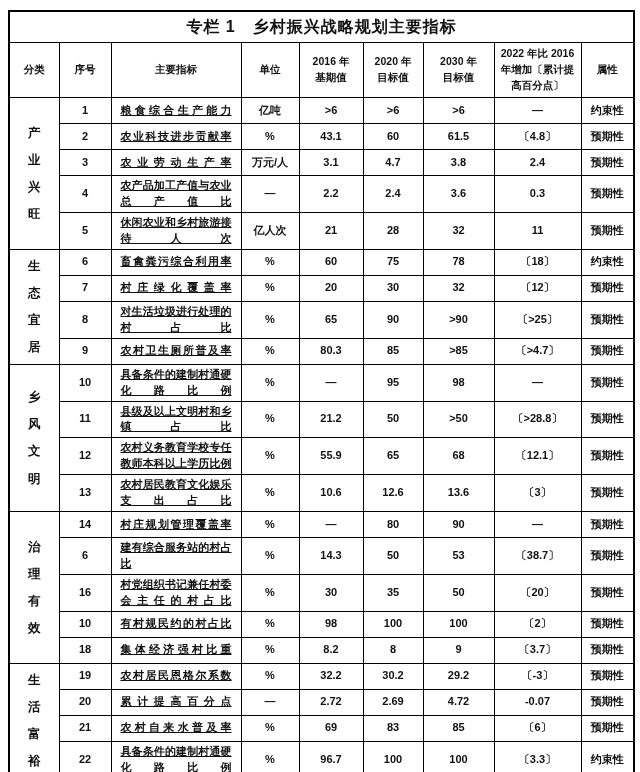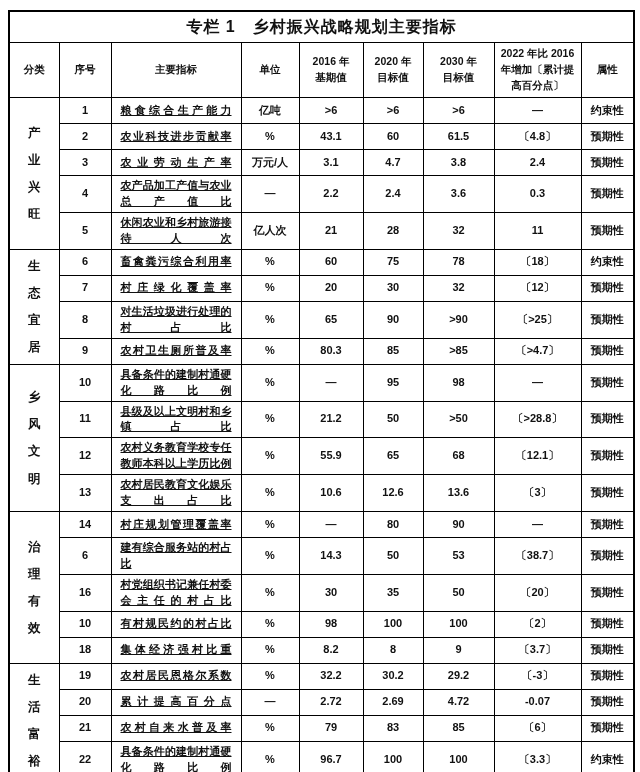--- a/index.html
+++ b/index.html
@@ -340,21 +340,21 @@
           <td>2.72</td>
           <td>2.69</td>
           <td>4.72</td>
           <td>-0.07</td>
           <td>预期性</td>
         </tr>
         <tr>
           <td>21</td>
           <td class="ind">农村自来水普及率</td>
           <td>%</td>
-          <td>79</td>
+          <td>69</td>
           <td>83</td>
           <td>85</td>
           <td>〔6〕</td>
           <td>预期性</td>
         </tr>
         <tr>
           <td>22</td>
           <td class="ind">具备条件的建制村通硬化路比例</td>
           <td>%</td>
           <td>96.7</td>

